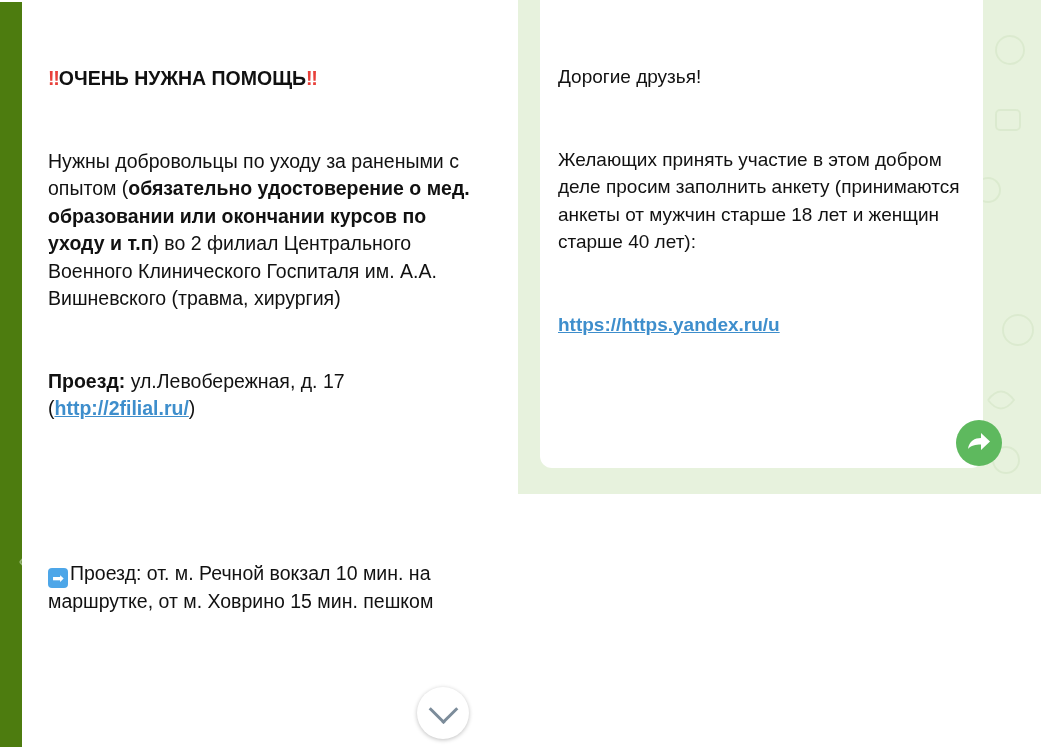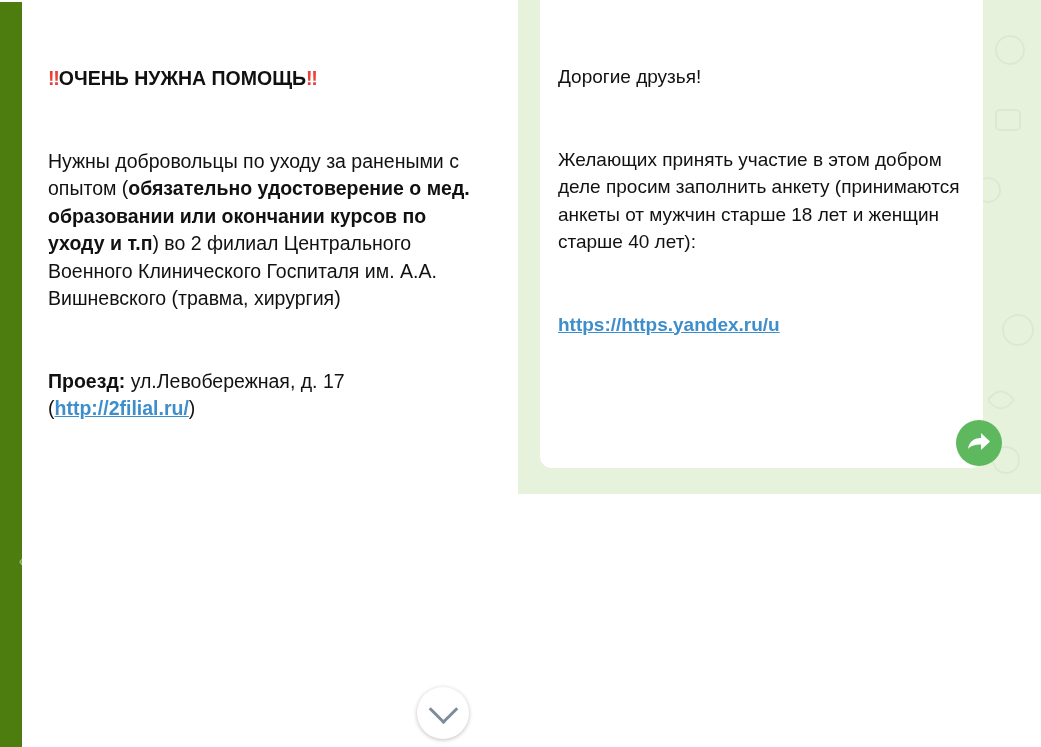--- a/index.html
+++ b/index.html
@@ -171,20 +171,21 @@
         <path d="M400 690 h30 v22 h-30 z"></path>
       </g>
     </svg>
 
     <div class="bubble-left">
       <div class="msg-text">
         <div class="para"><span class="bangbang">‼</span><b>ОЧЕНЬ НУЖНА ПОМОЩЬ</b><span class="bangbang">‼</span></div>
         <div class="para"><span>Нужны добровольцы по уходу за ранеными с опытом (</span><b>обязательно удостоверение о мед. образовании или окончании курсов по уходу и т.п</b><span>) во 2 филиал Центрального Военного Клинического Госпиталя им. А.А. Вишневского (травма, хирургия)</span></div>
         <div class="para"><b>Проезд:</b><span> ул.Левобережная, д. 17</span><br><span>(</span><a class="link" href="#">http://2filial.ru/</a><span>)</span></div>
         <div class="gap"></div>
+        <div class="para"><span class="arrow-emoji">➡</span><span>Проезд: от. м. Речной вокзал 10 мин. на маршрутке, от м. Ховрино 15 мин. пешком</span></div>
         <div class="gap"></div>
         
         
         
         
         
         
         
         
         

